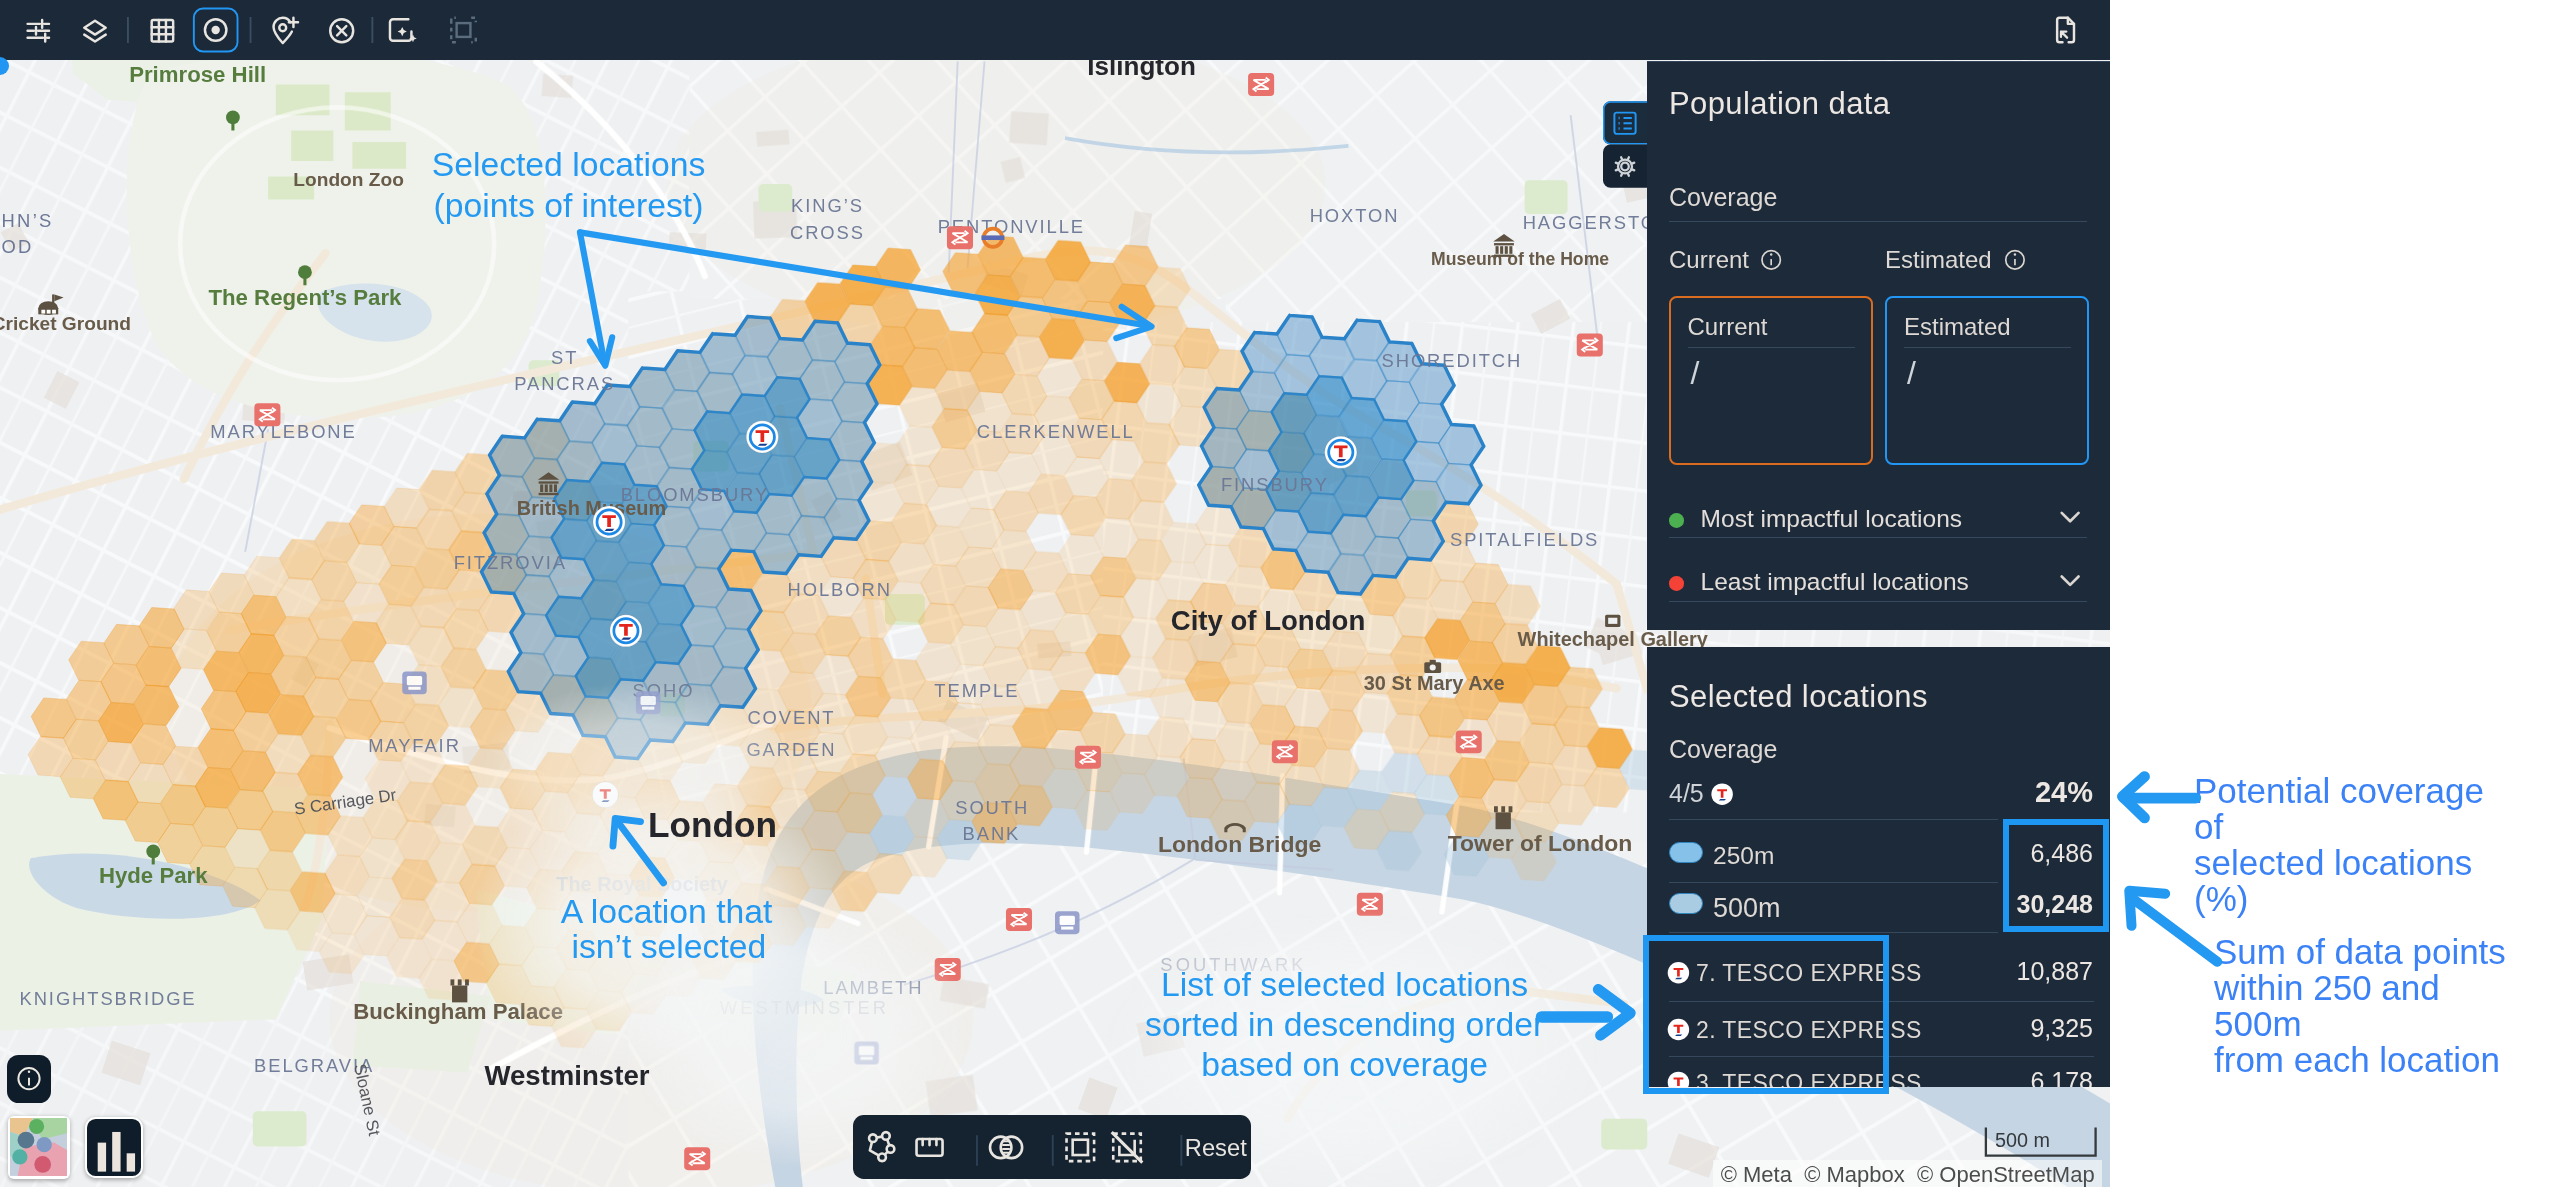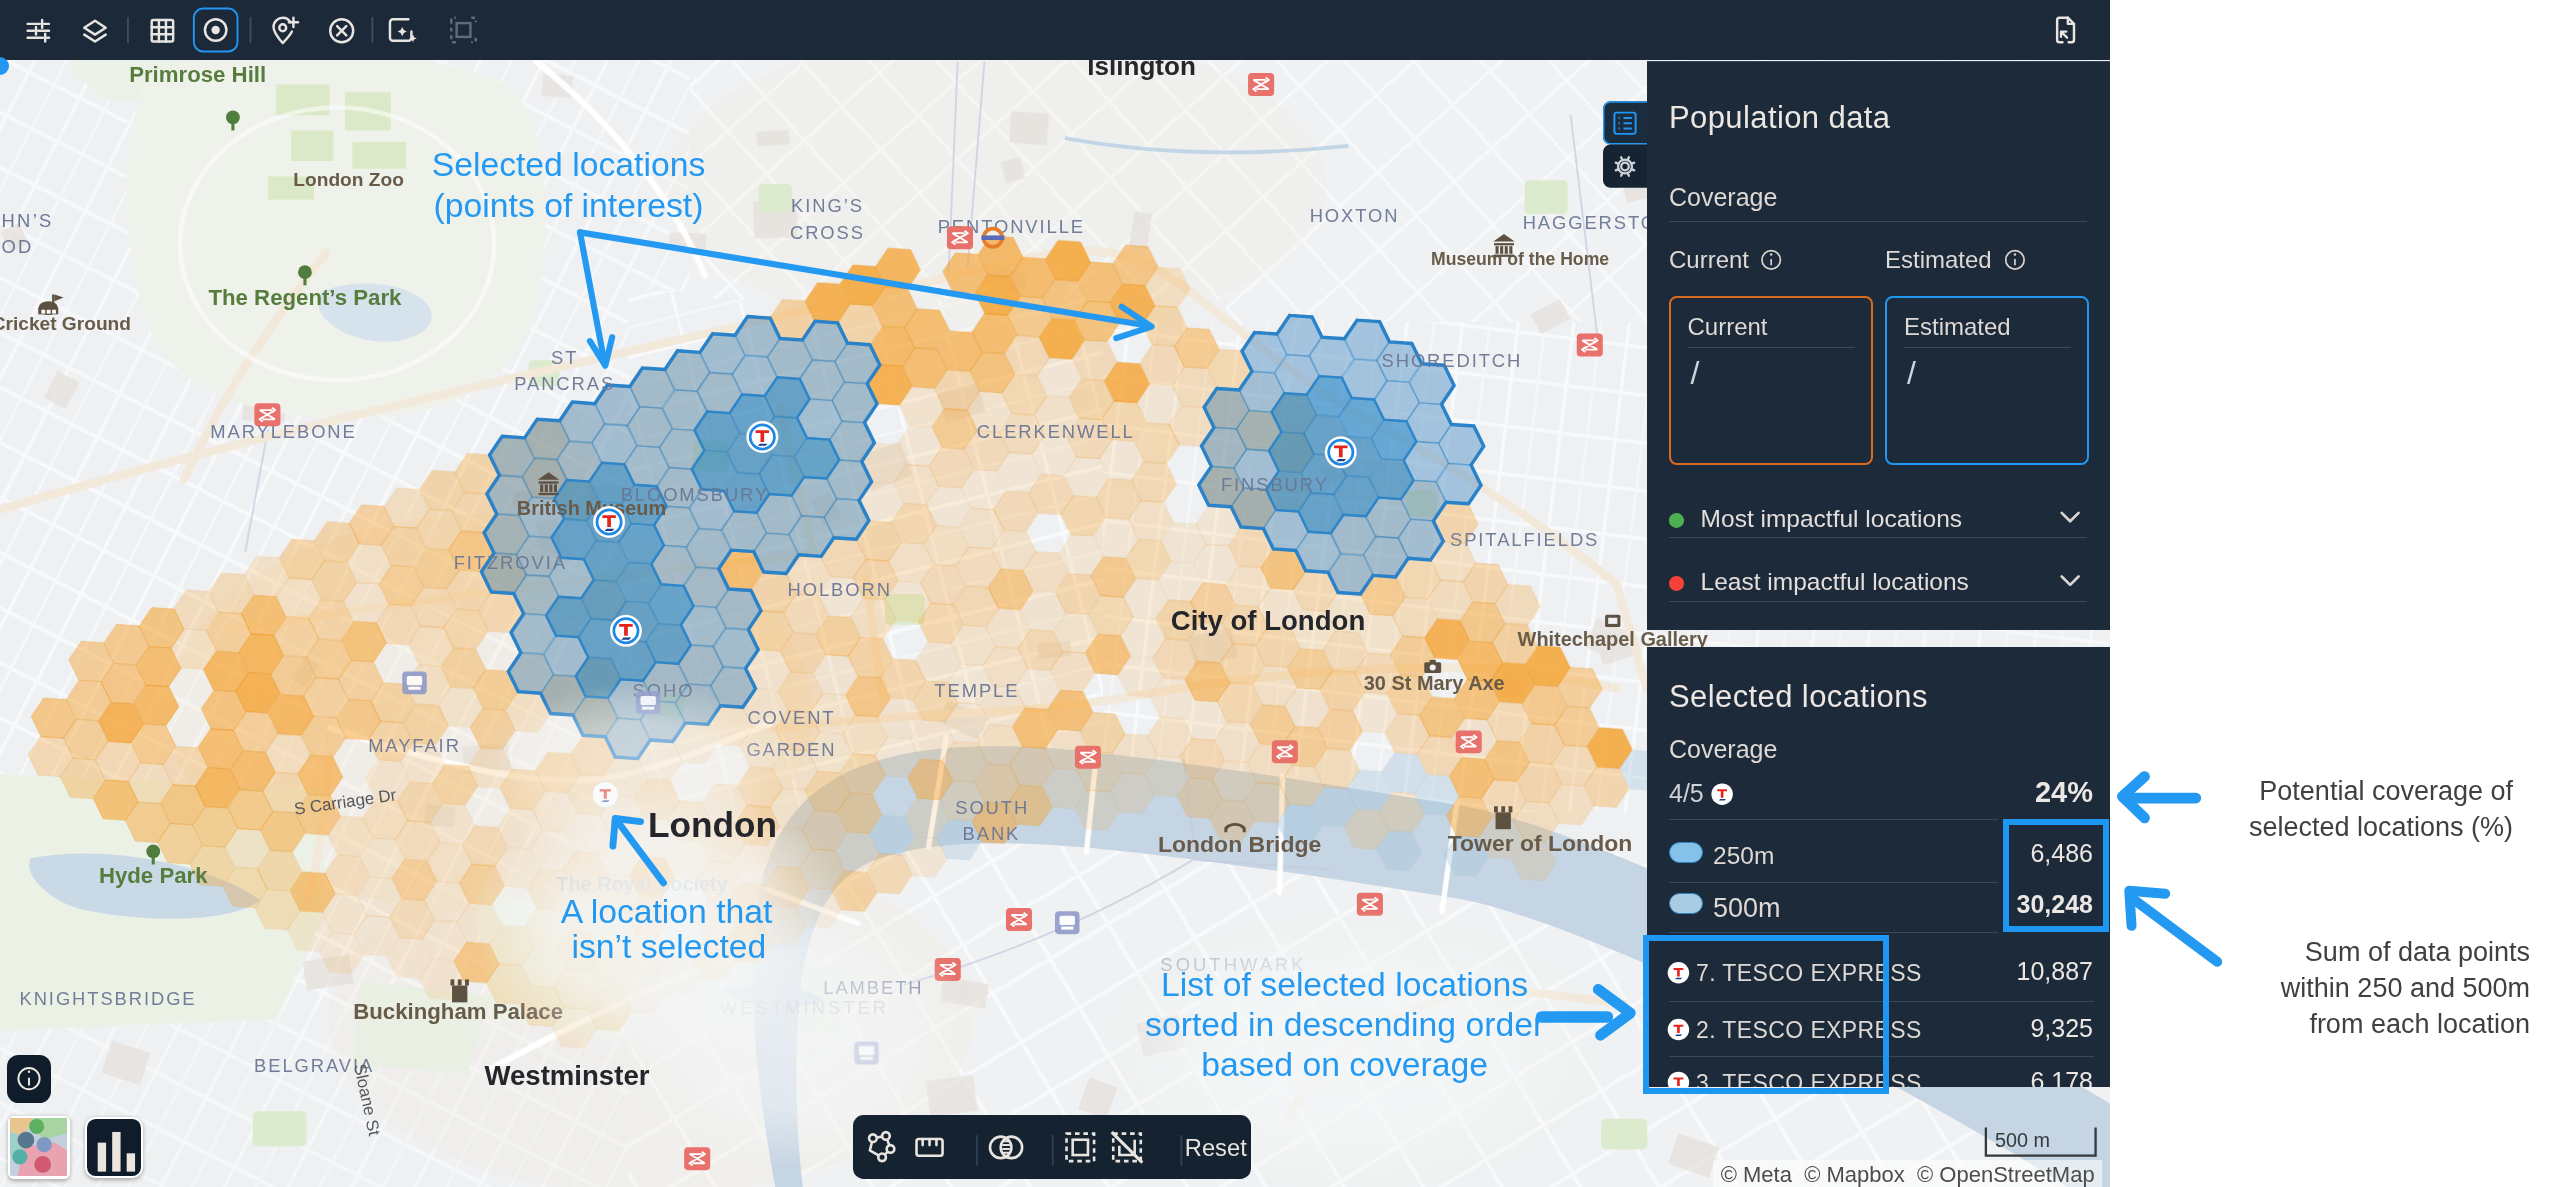--- a/index.html
+++ b/index.html
@@ -20,21 +20,21 @@
 .dot{display:inline-block;width:14.6px;height:14.6px;border-radius:50%;margin-right:17px;position:relative;top:0.8px}
 .val{position:absolute;right:17px;font-size:25px;color:#ece7e2;text-align:left}
 .pill{position:absolute;left:21.5px;width:34px;height:20.7px;border-radius:10.7px;background:#85c1e9;border:1.9px solid #2e86c1}
 #bbar{position:absolute;left:853px;top:1115px;width:398px;height:64px;background:#15222f;border-radius:10.7px}
 #infob{position:absolute;left:6.9px;top:1055px;width:44px;height:48px;background:#0f1d2a;border-radius:11.5px}
 #thumb{position:absolute;left:7.7px;top:1116px;width:62px;height:63px;background:#fff;border-radius:6.1px;padding:2.3px;box-shadow:0 1.5px 4.6px rgba(0,0,0,0.3);overflow:hidden}
 #chartb{position:absolute;left:85px;top:1117px;width:58px;height:61px;background:#0f1d2a;border-radius:10.7px;border:2.3px solid #fff;box-shadow:0 1.5px 4.6px rgba(0,0,0,0.3)}
 #scale{position:absolute;left:1984px;top:1126px}
 #attrib{position:absolute;right:7.7px;top:1160px;font-size:22px;color:#4c4c4c;text-align:right;background:rgba(255,255,255,0.55);padding:1.5px 7.7px 3.8px 7.7px;white-space:nowrap}
 #bluedot{position:absolute;left:-9.2px;top:57px;width:18.4px;height:18.4px;border-radius:50%;background:#2196f3}
-.note{position:absolute;font-size:27px;line-height:36px;color:#404040;text-align:right}
+.note{position:absolute;font-size:35px;line-height:36px;color:#3b82f6;text-align:left}
 .brect{position:absolute;border:6.1px solid #1e97f3}
 </style></head>
 <body>
 <div id="app">
 <svg id="map" width="2110" height="1188" viewBox="0 0 2754 1550" font-family="Liberation Sans, sans-serif">
 <rect x="0" y="0" width="2754" height="1550" fill="#eff0f0"></rect>
 <defs>
 <pattern id="g1" width="74" height="64" patternUnits="userSpaceOnUse" patternTransform="rotate(27)">
  <rect width="74" height="64" fill="#eff0f1"></rect>
           <rect width="74" height="5" fill="#fff"></rect>
@@ -1157,21 +1157,21 @@
           <path d="M27,22 H38 M27,29 H38 M27,36 H38"></path>
           <path d="M20.5,22 h1.5 M20.5,29 h1.5 M20.5,36 h1.5" stroke-width="3.2"></path>
         </g>
         <g stroke="#cfd3d8" stroke-width="3" fill="none" stroke-linecap="round">
           <circle cx="29" cy="86" r="5"></circle>
           <circle cx="29" cy="86" r="9.2"></circle>
           <path d="M37.5,89.5 L41.2,91.1 M32.5,94.5 L34.1,98.2 M25.5,94.5 L23.9,98.2 M20.5,89.5 L16.8,91.1 M20.5,82.5 L16.8,80.9 M25.5,77.5 L23.9,73.8 M32.5,77.5 L34.1,73.8 M37.5,82.5 L41.2,80.9"></path>
         </g>
       </svg></div>
     <div class="panel" id="p1">
-      <div class="h1" style="top:38px">Population data</div>
+      <div class="h1" style="top:24px">Population data</div>
       <div class="h2" style="top:121px">Coverage</div>
       <div class="hr" style="top:159px"></div>
       <div class="h2" style="top:184px;font-size:24px">Current</div>
       <div class="h2" style="top:184px;left:238px;font-size:24px">Estimated</div>
       <svg style="position:absolute;left:0;top:0" width="463" height="569" viewBox="0 0 604 742">
         <circle cx="162" cy="258" r="12" fill="none" stroke="#d9d5d0" stroke-width="2.2"></circle>
         <path d="M162,257 L162,265" stroke="#d9d5d0" stroke-width="2.2"></path>
         <circle cx="162" cy="251" r="1.6" fill="#d9d5d0"></circle>
         <circle cx="480" cy="258" r="12" fill="none" stroke="#d9d5d0" stroke-width="2.2"></circle>
         <path d="M480,257 L480,265" stroke="#d9d5d0" stroke-width="2.2"></path>

